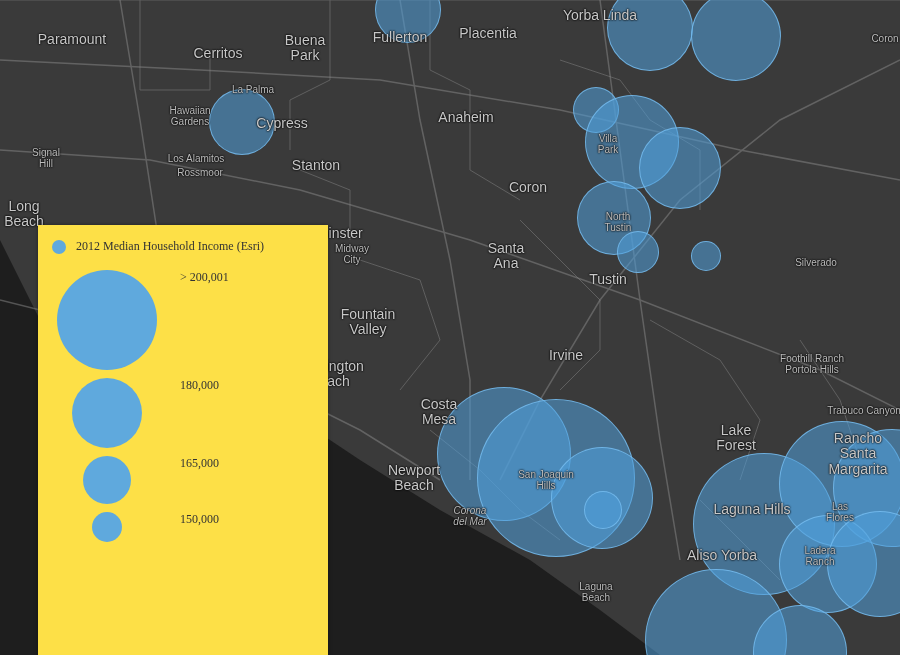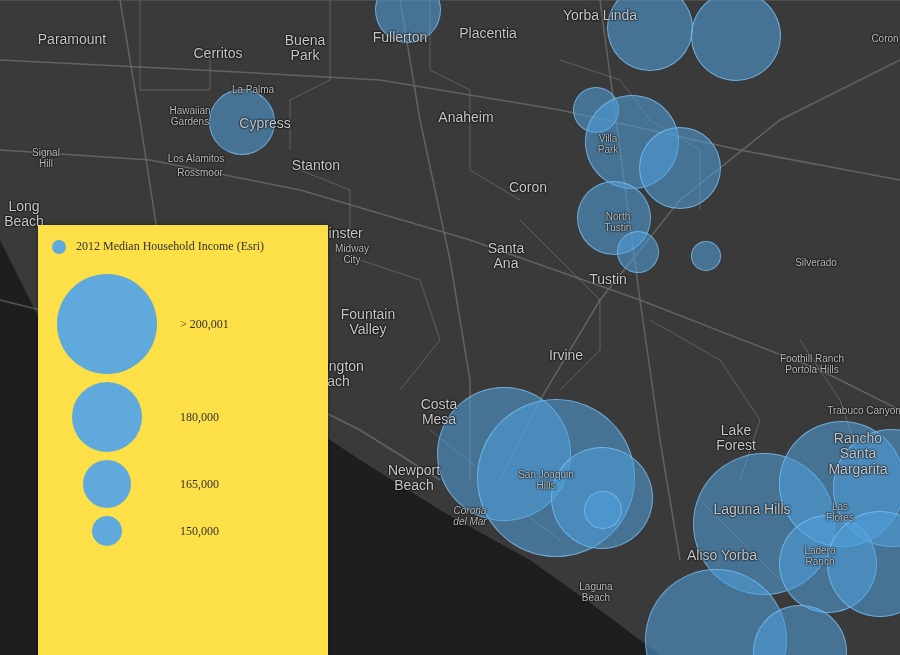--- a/index.html
+++ b/index.html
@@ -67,21 +67,21 @@
     border-radius: 50%;
     background: #5fa9dd;
     flex: 0 0 auto;
   }
   .legend-title {
     font-size: 12px;
     color: #333;
   }
   .legend-row {
     display: flex;
-    align-items: center;
+    align-items: flex-start;
     gap: 18px;
   }
   .legend-swatch {
     width: 110px;
     display: flex;
     justify-content: center;
     align-items: center;
     flex: 0 0 auto;
   }
   .legend-circle {
@@ -155,21 +155,21 @@
   <div id="labels-layer">
       <div class="city-label small" style="left: 72px; top: 40px;">Paramount</div>
       <div class="city-label small" style="left: 218px; top: 54px;">Cerritos</div>
       <div class="city-label small" style="left: 305px; top: 48px;">Buena<br>Park</div>
       <div class="city-label tiny" style="left: 253px; top: 89px;">La Palma</div>
       <div class="city-label small" style="left: 400px; top: 38px;">Fullerton</div>
       <div class="city-label small" style="left: 488px; top: 34px;">Placentia</div>
       <div class="city-label small" style="left: 600px; top: 16px;">Yorba Linda</div>
       <div class="city-label tiny" style="left: 885px; top: 38px;">Coron</div>
       <div class="city-label tiny" style="left: 190px; top: 116px;">Hawaiian<br>Gardens</div>
-      <div class="city-label small" style="left: 265px; top: 124px;">Cypress</div>
+      <div class="city-label small" style="left: 282px; top: 124px;">Cypress</div>
       <div class="city-label small" style="left: 466px; top: 118px;">Anaheim</div>
       <div class="city-label tiny" style="left: 46px; top: 158px;">Signal<br>Hill</div>
       <div class="city-label tiny" style="left: 196px; top: 158px;">Los Alamitos</div>
       <div class="city-label tiny" style="left: 200px; top: 172px;">Rossmoor</div>
       <div class="city-label small" style="left: 316px; top: 166px;">Stanton</div>
       <div class="city-label tiny" style="left: 608px; top: 144px;">Villa<br>Park</div>
       <div class="city-label small" style="left: 24px; top: 214px;">Long<br>Beach</div>
       <div class="city-label small" style="left: 528px; top: 188px;">Coron</div>
       <div class="city-label small" style="left: 324px; top: 234px;">Westminster</div>
       <div class="city-label tiny" style="left: 352px; top: 254px;">Midway<br>City</div>

